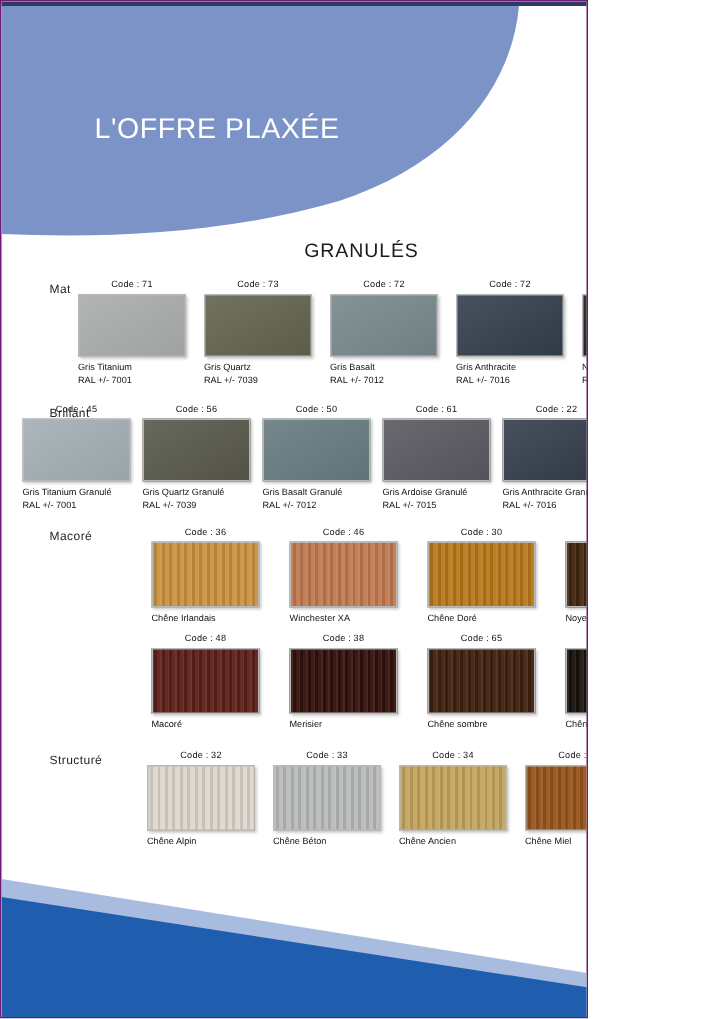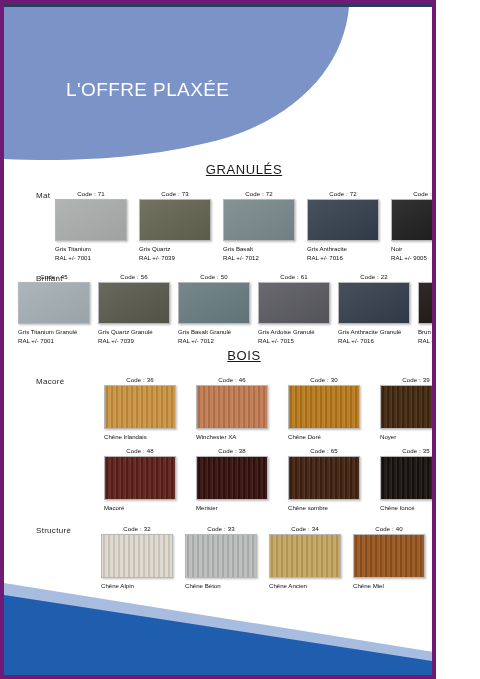--- a/index.html
+++ b/index.html
@@ -6,25 +6,25 @@
   html, body {
     margin: 0;
     padding: 0;
     background: #ffffff;
   }
   body {
     font-family: "Liberation Sans", sans-serif;
   }
   .page {
     position: relative;
-    width: 436px;
+    width: 392px;
     height: 679px;
     background: #ffffff;
     overflow: hidden;
-    border: 4px solid #701a75;
+    border: 1px solid #701a75;
     box-sizing: border-box;
   }
 
   
   .top-rule {
     position: absolute;
     left: 0; top: 0;
     width: 480px; height: 3px;
     background: #2b3a60;
   }
@@ -59,21 +59,20 @@
     position: absolute;
     left: 0; top: 150px;
     width: 480px;
   }
   .family-title {
     text-align: center;
     font-size: 13px;
     color: #1a1a1a;
     letter-spacing: 0.6px;
     margin: 8px 0 10px 0;
-    text-decoration: underline;
   }
   .family-title.bois { margin-top: 4px; }
 
   .group {
     position: relative;
     margin-bottom: 6px;
   }
   .group-label {
     position: absolute;
     left: 32px;
@@ -213,21 +212,20 @@
 RAL +/- 7016</div>
           </div>
           <div class="swatch">
             <div class="swatch-code">Code : 51</div>
             <div class="swatch-chip" style="background: linear-gradient(150deg, rgba(255, 255, 255, 0.1), rgba(0, 0, 0, 0.06)) rgb(24, 18, 16);"></div>
             <div class="swatch-name">Brun Noir Granulé
 RAL +/- 8022</div>
           </div>
         </div>
       </div>
-      <div class="family-title bois">BOIS</div>
       <div class="group">
         <div class="group-label">Macoré</div>
         <div class="swatch-row row-veine-1">
           <div class="swatch">
             <div class="swatch-code">Code : 36</div>
             <div class="swatch-chip wood" style="background: repeating-linear-gradient(90deg, rgba(255, 255, 255, 0.1) 0px, rgba(255, 255, 255, 0.1) 1px, rgba(0, 0, 0, 0.1) 1px, rgba(0, 0, 0, 0.1) 3px, rgba(255, 255, 255, 0.05) 3px, rgba(255, 255, 255, 0.05) 5px) rgb(201, 146, 63);"></div>
             <div class="swatch-name">Chêne Irlandais</div>
           </div>
           <div class="swatch">
             <div class="swatch-code">Code : 46</div>

